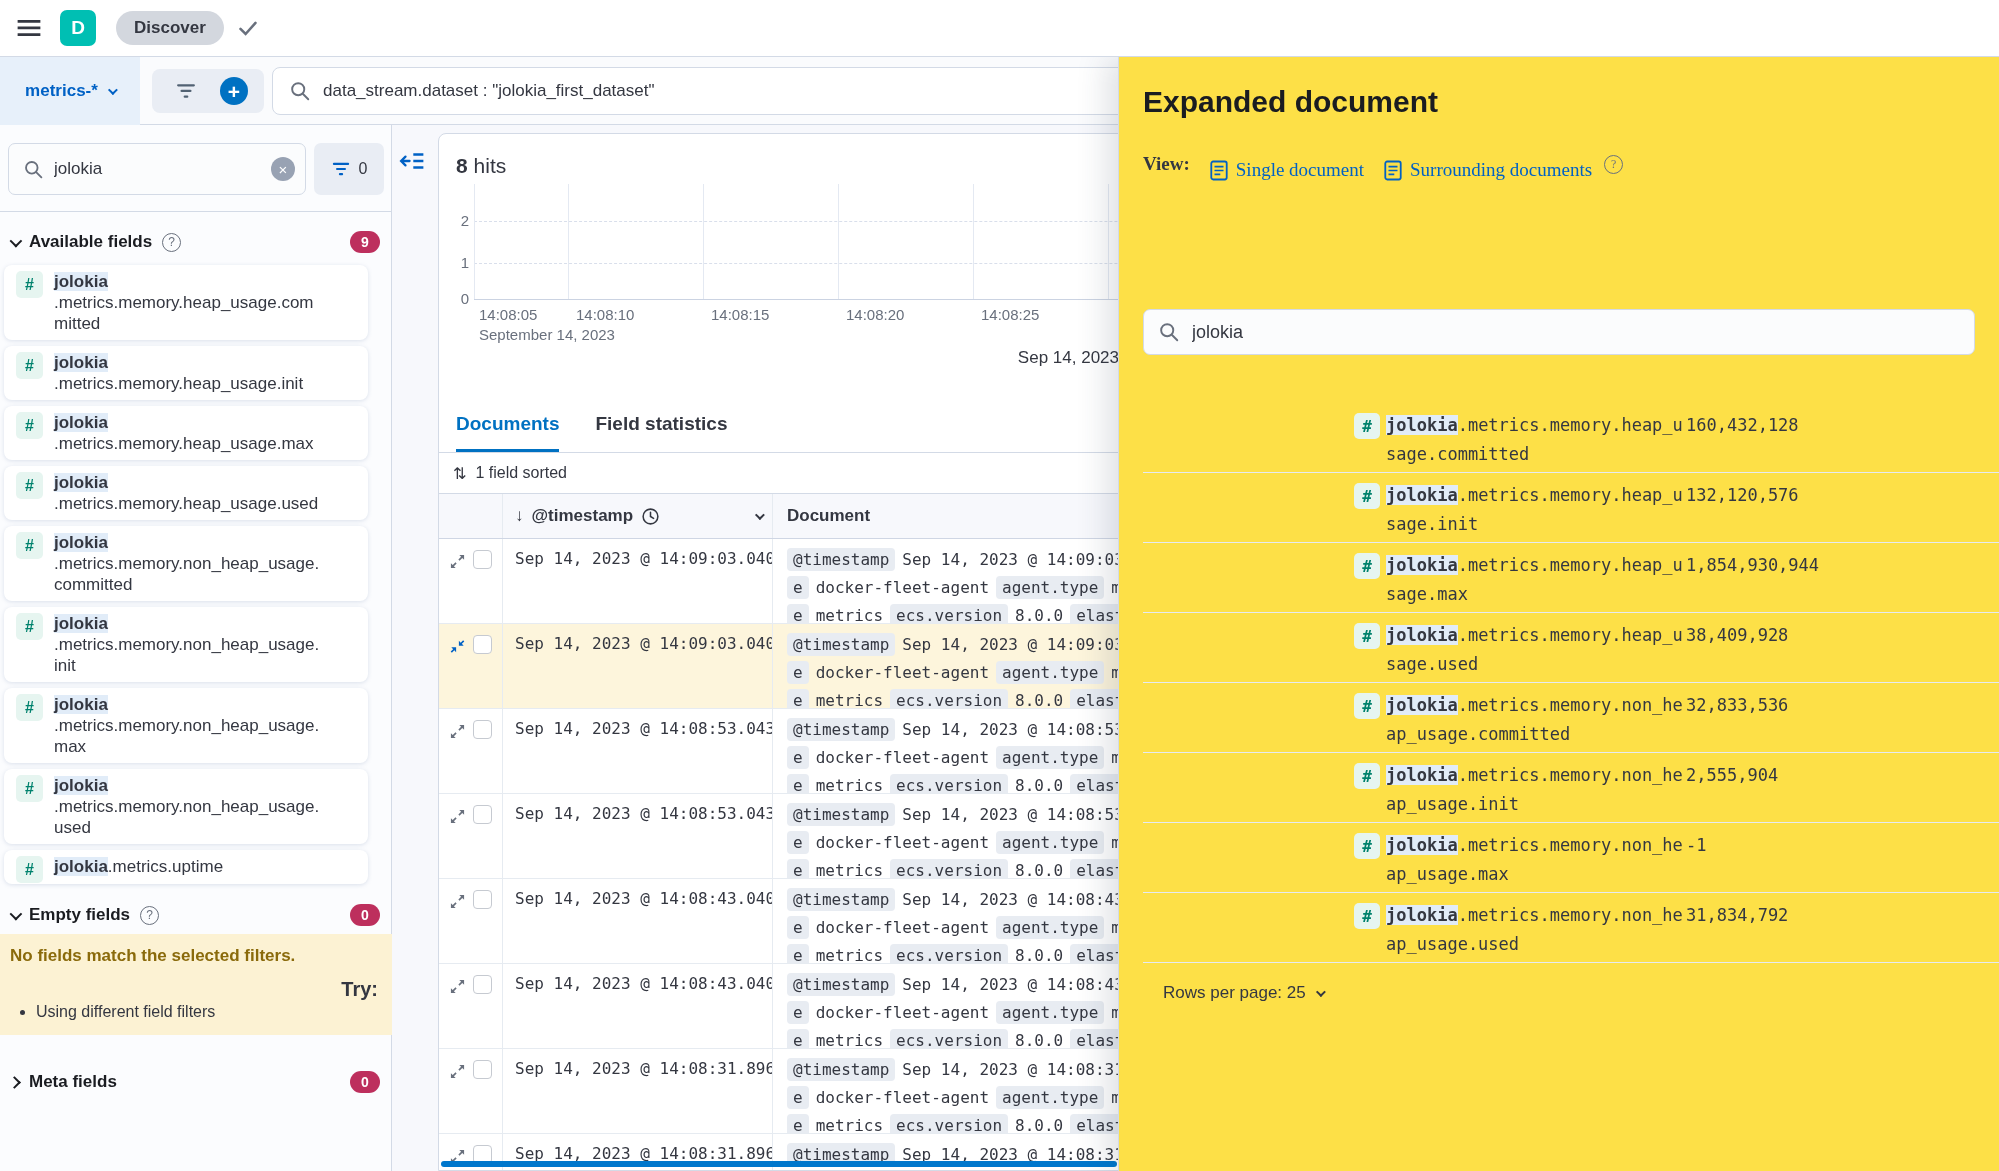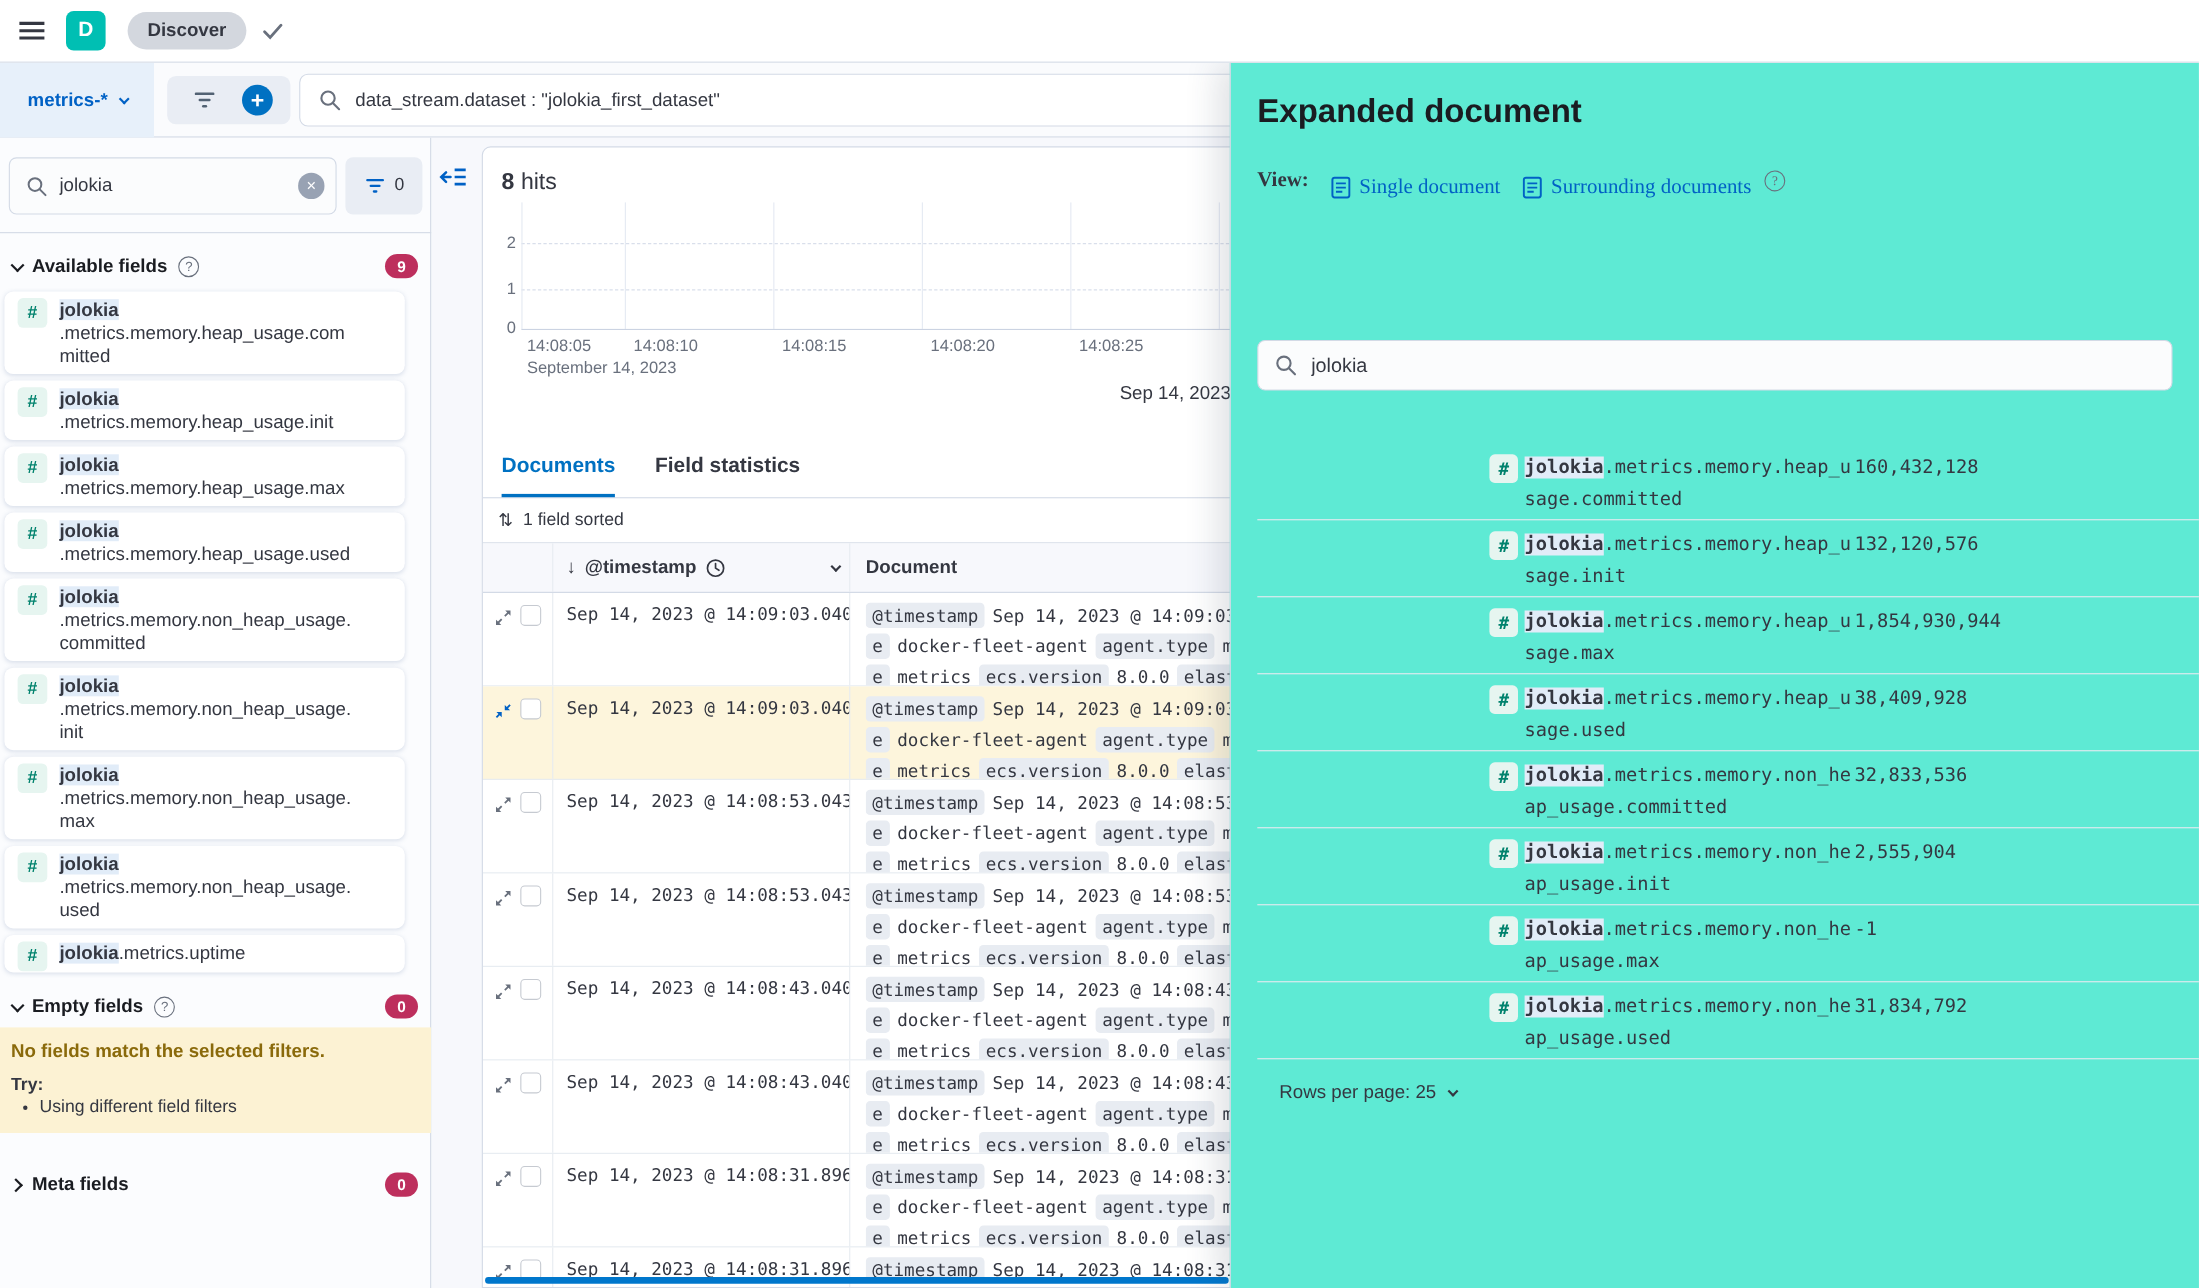--- a/index.html
+++ b/index.html
@@ -47,21 +47,21 @@
   .badge{min-width:30px;height:22px;padding:0 7px;border-radius:11px;background:var(--pink);color:#fff;font-size:14px;font-weight:bold;display:flex;align-items:center;justify-content:center;}
   .info-circle{width:19px;height:19px;border-radius:50%;border:1.4px solid var(--text-dim);color:var(--text-dim);font-size:12px;display:inline-flex;align-items:center;justify-content:center;font-weight:normal;}
   .field-list{padding:4px 0 6px 0;}
   .field-item{position:relative;margin:0 24px 6px 4px;background:#fff;border-radius:8px;box-shadow:0 1px 4px rgba(103,126,168,.22);padding:6px 12px 6px 50px;min-height:34px;cursor:pointer;}
   .hash-badge{position:absolute;left:12px;top:6px;width:27px;height:27px;border-radius:5px;background:#e6f5f0;color:#00826d;font-weight:bold;font-size:16px;display:flex;align-items:center;justify-content:center;}
   .field-name{font-size:17px;line-height:21px;max-width:268px;display:block;overflow-wrap:break-word;word-break:break-all;}
   .field-name .hl{background:var(--hl);font-weight:bold;}
   .field-item.wrapped .rest{display:block;}
   .warn-box{background:var(--warnbg);padding:12px 14px 14px 10px;}
   .warn-title{color:var(--warntx);font-weight:bold;font-size:17px;margin-bottom:12px;}
-  .warn-try{font-weight:bold;font-size:16px;margin-bottom:2px;}
+  .warn-try{font-weight:bold;font-size:20px;margin-bottom:2px;text-align:right;}
   .warn-box li{margin-left:26px;font-size:16px;color:var(--text);}
   .meta-head{margin-top:28px;}
   .add-field-bar{position:absolute;left:0;bottom:0;width:392px;height:40px;background:#d6e9f9;display:flex;align-items:center;justify-content:center;gap:10px;color:var(--blue);font-weight:bold;font-size:17px;cursor:pointer;}
 
   
   .gutter-collapse{position:absolute;left:399px;top:23px;cursor:pointer;}
 
   
   .panel{position:absolute;left:438px;top:8px;right:0;bottom:0;background:#fff;border:1px solid var(--border);border-radius:8px 0 0 0;}
   .hits{position:absolute;left:17px;top:20px;font-size:21px;color:var(--text);}
@@ -95,21 +95,21 @@
   .doc-line{white-space:nowrap;line-height:28px;height:28px;overflow:hidden;}
   .chip{display:inline-block;background:var(--chip);border-radius:4px;padding:0 6px;margin-right:7px;line-height:23px;}
   .doc-line .val{margin-right:7px;}
   .row-checkbox{width:19px;height:19px;border:1.5px solid #c6cad1;border-radius:4px;background:#fff;margin-top:1px;cursor:pointer;}
   .expand-ic{cursor:pointer;margin-top:2px;}
   .doc-row .icon-min{display:none;}
   .doc-row.highlighted .icon-min{display:inline;}
   .hscrollbar{position:absolute;left:2px;bottom:3px;width:676px;height:6px;border-radius:3px;background:#0077cc;}
 
   
-  .flyout{position:absolute;left:1118px;top:57px;right:0;bottom:0;background:#5eead4;border-left:1px solid var(--border);box-shadow:-12px 0 28px rgba(50,60,80,.15);z-index:10;}
+  .flyout{position:absolute;left:1118px;top:57px;right:0;bottom:0;background:#fde047;border-left:1px solid var(--border);box-shadow:-12px 0 28px rgba(50,60,80,.15);z-index:10;}
   .f-title{position:absolute;left:24px;top:28px;font-size:30px;font-weight:bold;color:#1a1c21;}
   .f-viewrow{position:absolute;left:24px;top:90px;display:flex;align-items:center;gap:12px;font-size:19px;font-family:Liberation Serif, serif;}
   .f-viewrow .vlabel{font-weight:bold;}
   .f-viewrow a{color:var(--blue);text-decoration:none;cursor:pointer;}
   .f-viewrow .grp{display:flex;align-items:center;gap:8px;margin-left:8px;margin-top:12px;}
   .f-tabs{position:absolute;left:24px;right:24px;top:188px;border-bottom:1px solid var(--border);display:flex;gap:38px;}
   .f-tab{font-size:19px;font-weight:bold;padding-bottom:15px;cursor:pointer;color:var(--text);border-bottom:3px solid transparent;margin-bottom:-1px;}
   .f-tab.active{color:var(--blue2);border-bottom-color:var(--blue2);}
   .f-search{position:absolute;left:24px;right:24px;top:252px;height:46px;background:#fbfcfd;border:1px solid var(--border);border-radius:7px;display:flex;align-items:center;padding:0 14px;gap:12px;}
   .f-search input{border:none;outline:none;background:transparent;font-size:18px;color:var(--text);width:90%;font-family:inherit;}

